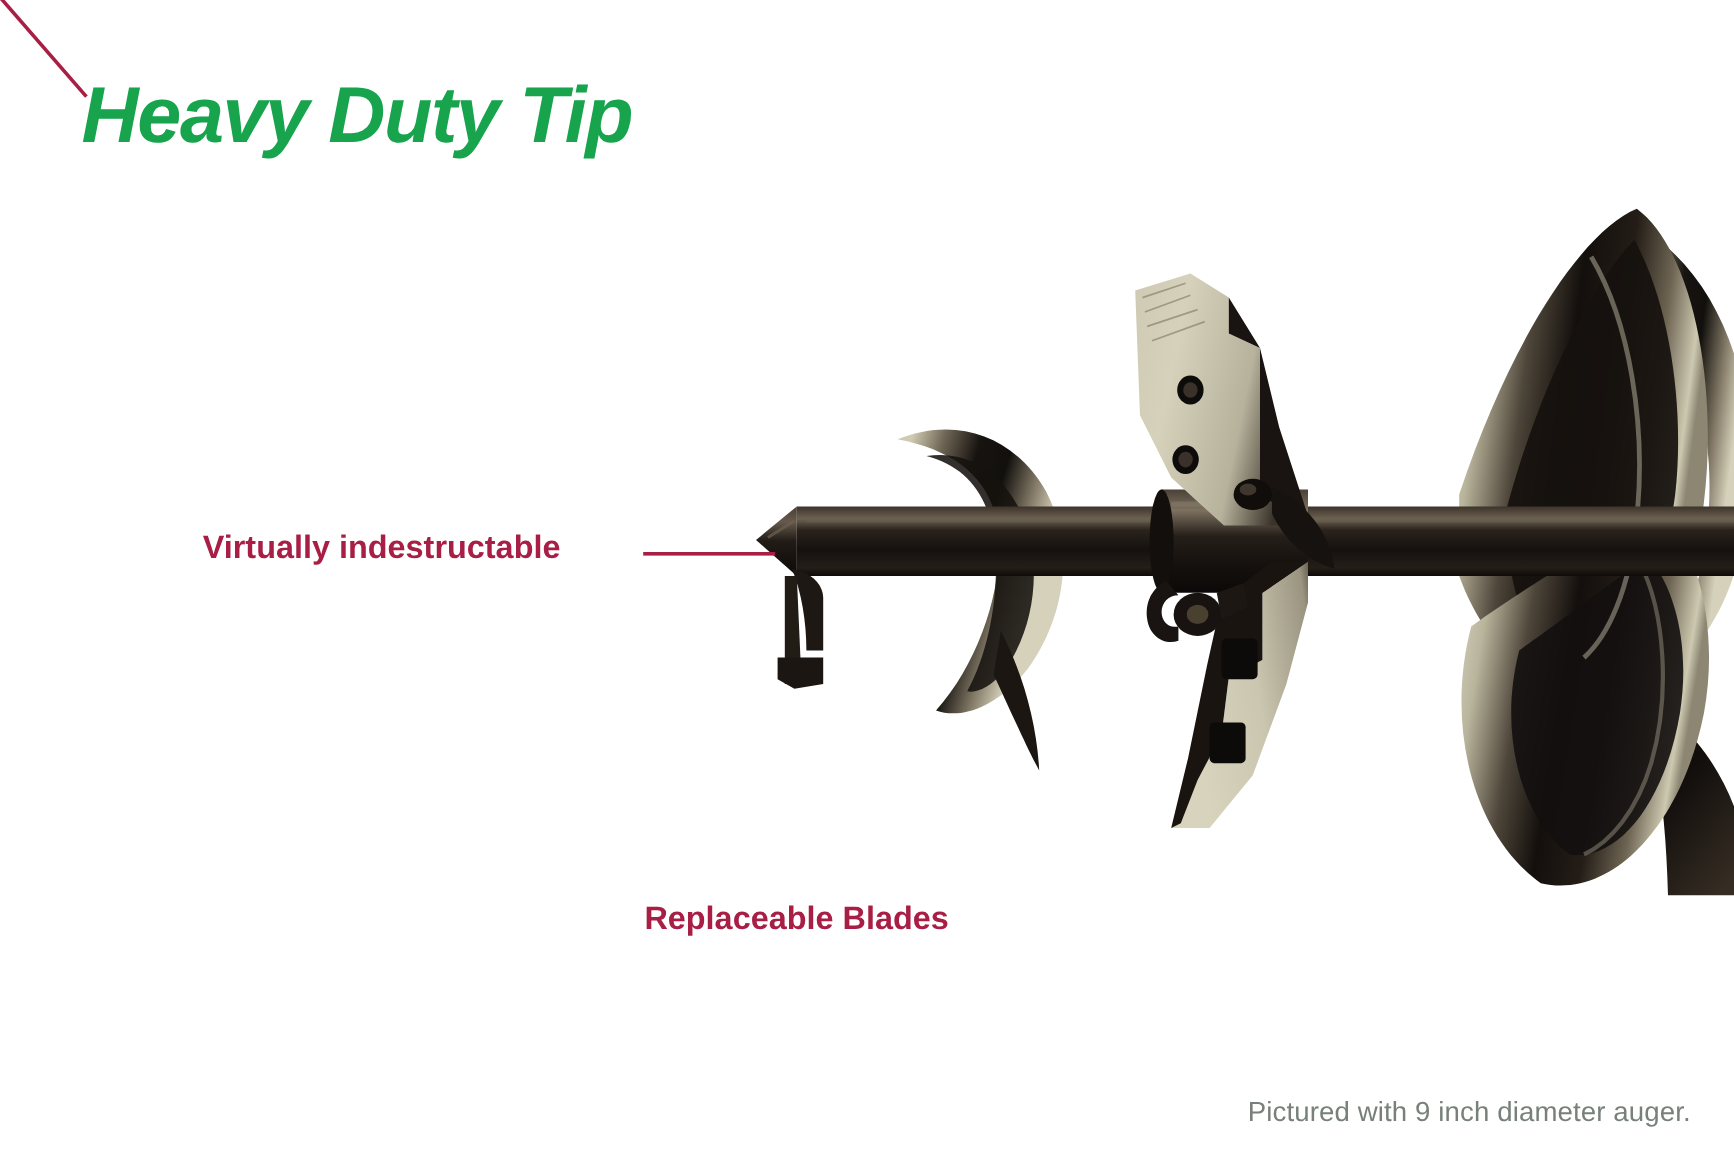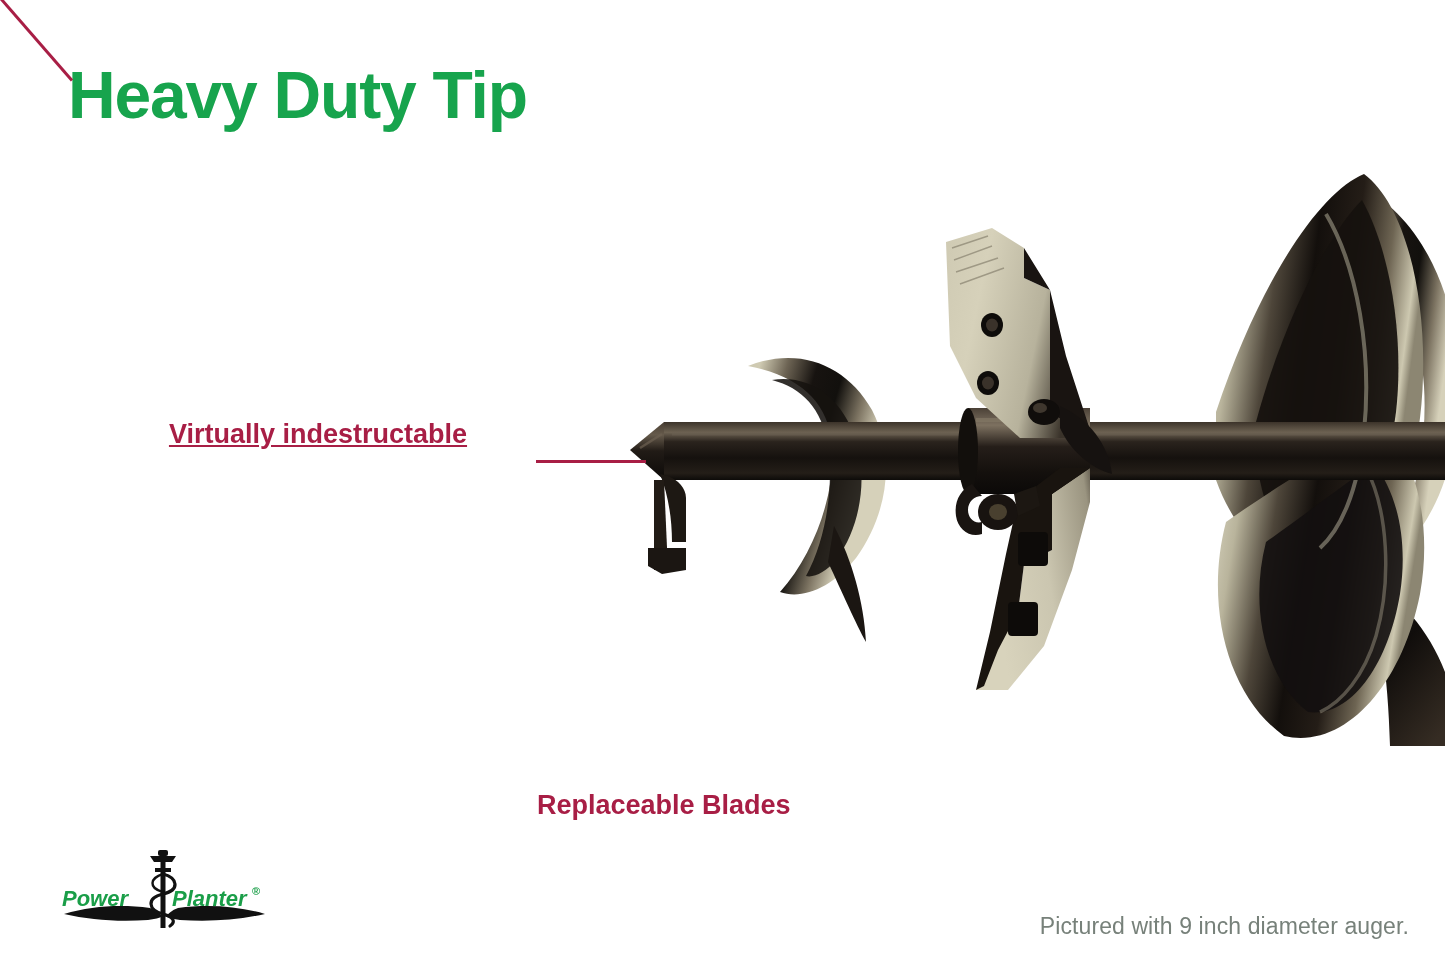--- a/index.html
+++ b/index.html
@@ -23,44 +23,43 @@
   #page-title {
     position: absolute;
     left: 68px;
     top: 62px;
     font-size: 66px;
     font-weight: 700;
     letter-spacing: -1.2px;
     color: #17a44d;
     line-height: 1;
     white-space: nowrap;
+    font-style: italic;
   }
 
   
   .callout-text {
     position: absolute;
     color: #a81e45;
     font-weight: 700;
     font-size: 27px;
     line-height: 1.32;
   }
   #callout-tip {
     left: 112px;
-    top: 417px;
+    top: 439px;
     width: 412px;
     text-align: center;
-    text-decoration: underline;
   }
   #callout-blades {
     left: 537px;
     top: 748px;
     width: 352px;
     text-align: left;
     white-space: nowrap;
-    margin-top: 40px;
   }
 
   
   .leader {
     position: absolute;
     background: #a81e45;
   }
   #leader-tip {
     left: 536px;
     top: 460px;
@@ -342,46 +341,16 @@
   <div id="leader-tip" class="leader"></div>
   <div id="callout-tip" class="callout-text">
     <div>Virtually indestructable</div>
   </div>
 
   <div id="leader-blades">
     <div class="diag"></div>
   </div>
   <div id="callout-blades" class="callout-text">Replaceable Blades</div>
 
-  <div id="brand-logo">
-    <svg width="205" height="82" viewBox="0 0 205 82" xmlns="http://www.w3.org/2000/svg">
-
-      <path d="M2 66
-               C 30 58, 58 56, 88 60
-               C 94 62, 98 66, 102 70
-               C 106 66, 110 62, 116 60
-               C 146 56, 176 58, 203 66
-               C 176 72, 148 74, 118 72
-               C 112 71, 106 70, 102 68
-               C 98 70, 92 71, 86 72
-               C 56 74, 28 72, 2 66 Z" fill="#111111"></path>
-
-      <g>
-        <rect x="98.5" y="6" width="5" height="74" fill="#111111"></rect>
-
-        <path d="M88 8 L 114 8 L 110 14 L 92 14 Z" fill="#111111"></path>
-        <rect x="96" y="2" width="10" height="6" rx="2" fill="#111111"></rect>
-
-        <rect x="93" y="20" width="16" height="4" fill="#111111"></rect>
-
-        <path d="M101 26 C 116 30, 118 42, 101 46 C 84 50, 86 62, 101 66 C 112 69, 114 74, 108 78" stroke="#111111" stroke-width="3.2" fill="none" stroke-linecap="round"></path>
-        <path d="M101 26 C 88 30, 86 40, 101 44" stroke="#111111" stroke-width="2.4" fill="none"></path>
-      </g>
-
-      <text x="0" y="58" font-family="Liberation Sans, sans-serif" font-size="22" font-weight="700" font-style="italic" fill="#1a9e48">Power</text>
-      <text x="110" y="58" font-family="Liberation Sans, sans-serif" font-size="22" font-weight="700" font-style="italic" fill="#1a9e48">Planter</text>
-      <text x="190" y="47" font-family="Liberation Sans, sans-serif" font-size="11" font-weight="700" fill="#1a9e48">®</text>
-    </svg>
-  </div>
 
   <div id="footer-caption">Pictured with 9 inch diameter auger.</div>
 
 </div>
 
 </body></html>

